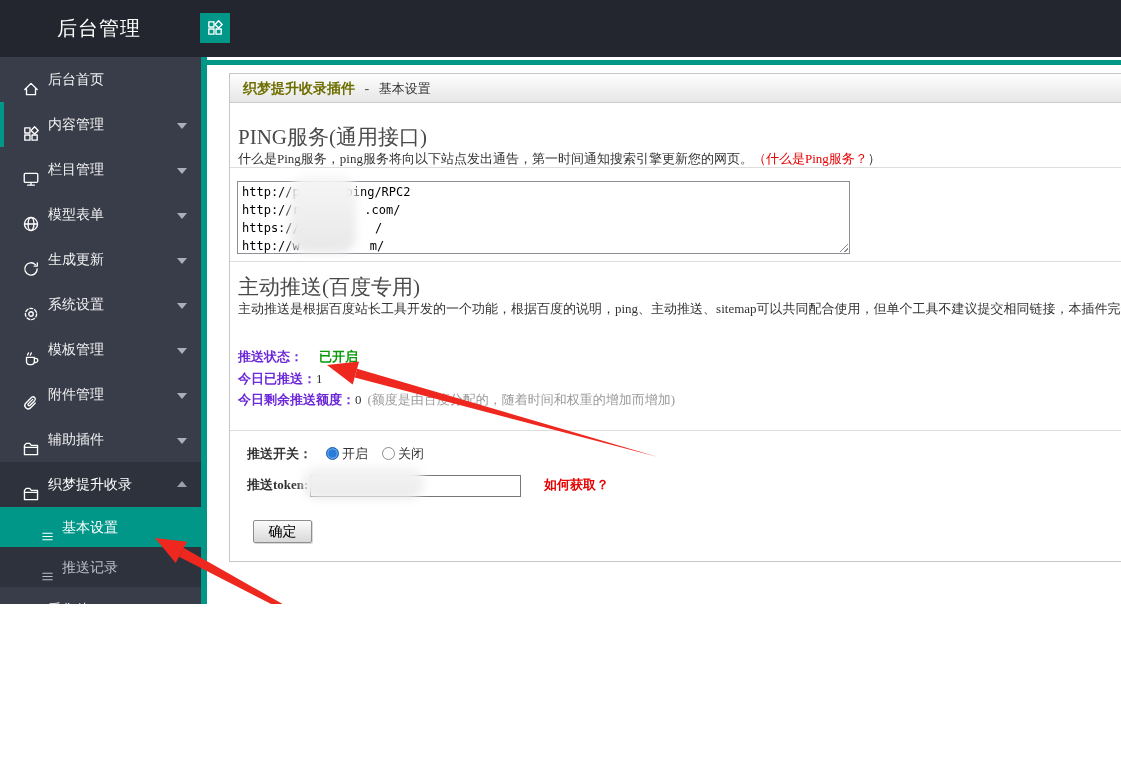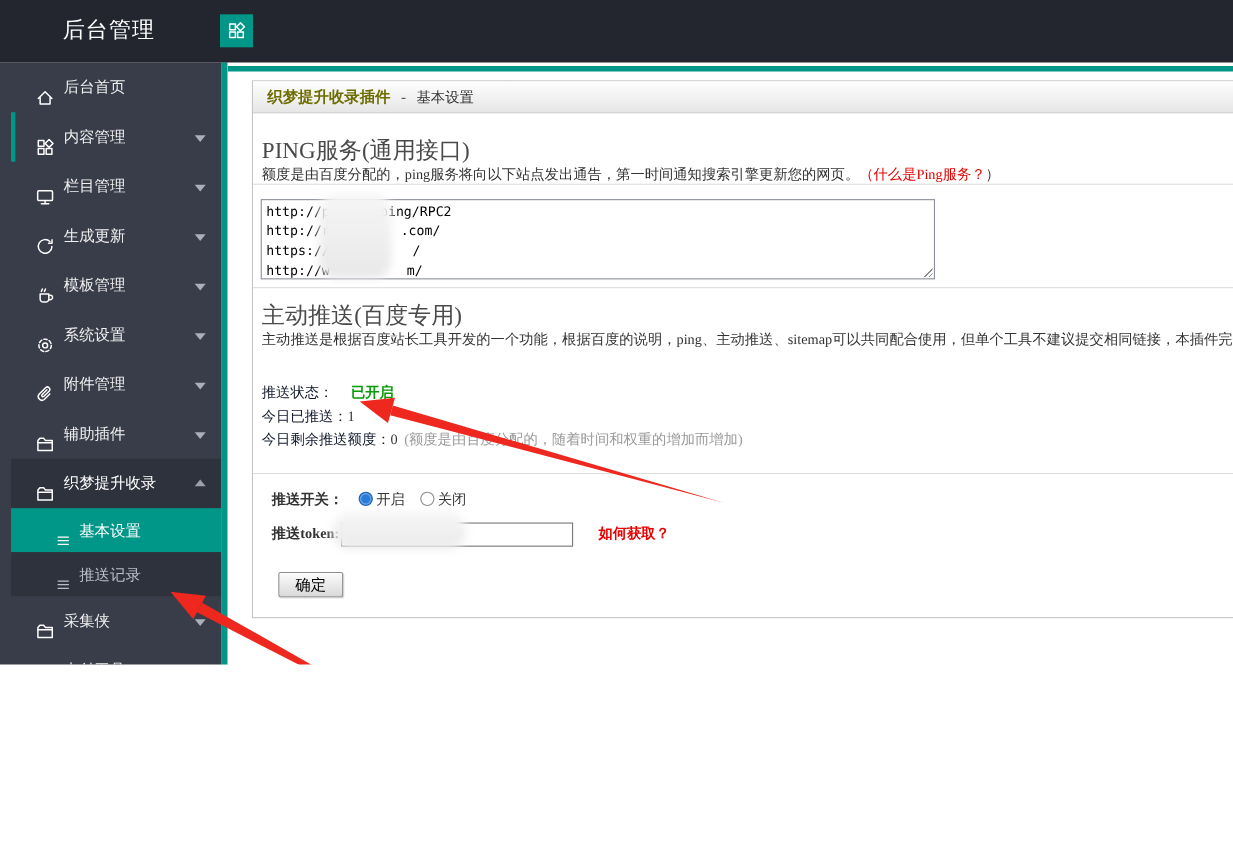--- a/index.html
+++ b/index.html
@@ -12,21 +12,21 @@
   #app{position:relative;width:1121px;height:604px;overflow:hidden;background:#fff;}
 
   
   .topbar{position:absolute;left:0;top:0;width:1121px;height:57px;background:var(--topbar);}
   .topbar-title{position:absolute;left:57px;top:0;line-height:57px;color:#fff;font-size:20px;letter-spacing:1px;}
   .logo-btn{position:absolute;left:200px;top:13px;width:30px;height:30px;background:var(--accent);
             display:flex;align-items:center;justify-content:center;color:#fff;cursor:pointer;}
 
   
   .sidebar{position:absolute;left:0;top:57px;width:201px;height:723px;background:var(--sidebar);}
-  #nav{list-style:none;padding-left:10px;}
+  #nav{list-style:none;}
   .nav-item{position:relative;height:45px;line-height:45px;color:#f1f1f1;font-size:14px;cursor:pointer;}
   .nav-item .ic{position:absolute;left:22px;top:50%;margin-top:-9px;width:18px;height:18px;color:#fff;}
   .nav-item .lb{position:absolute;left:48px;}
   .caret{position:absolute;right:14px;top:50%;width:0;height:0;border-left:5px solid transparent;border-right:5px solid transparent;}
   .caret.down{margin-top:-2px;border-top:6px solid #aab0ba;}
   .caret.up{margin-top:-4px;border-bottom:6px solid #9aa0ab;}
   .nav-item.accent::before{content:"";position:absolute;left:0;top:0;bottom:0;width:4px;background:var(--accent);}
   .nav-item.expanded{background:var(--submenu);color:#fff;}
   .sub-item{position:relative;height:40px;line-height:40px;background:var(--submenu);color:#b9bec8;font-size:14px;cursor:pointer;}
   .sub-item .ic{position:absolute;left:40px;top:50%;margin-top:-8px;width:15px;height:15px;}
@@ -61,21 +61,21 @@
   .url-line:nth-child(2) .gap{width:50px;}
   .url-line:nth-child(3) .gap{width:68px;}
   .url-line:nth-child(4) .gap{width:70px;}
   .resize-handle{position:absolute;right:1px;bottom:1px;width:10px;height:10px;
           background:repeating-linear-gradient(-45deg,transparent 0 2px,#8a8a8a 2px 3px);
           clip-path:polygon(100% 0,100% 100%,0 100%);cursor:nwse-resize;}
 
   .row-push{top:188px;height:169px;border-bottom:1px solid #dddddd;padding:14px 0 0 8px;}
   .status-block{margin-top:30px;font-size:13px;}
   .status-line{line-height:21.5px;white-space:nowrap;}
-  .status-line b{font-weight:normal;color:#0f172a;}
+  .status-line b{font-weight:bold;color:#6d28d9;}
   .green{color:var(--green);font-weight:bold;margin-left:16px;}
   .gray-note{color:#9a9a9a;margin-left:6px;}
 
   .row-form{top:357px;bottom:0;padding:13px 0 0 17px;font-size:13px;}
   .form-line{white-space:nowrap;}
   .form-line b{font-weight:bold;}
   .switch-line{line-height:17px;margin-top:1px;}
   .switch-line b{margin-right:14px;}
   .radio{display:inline-block;width:13px;height:13px;border-radius:50%;vertical-align:-2px;margin-right:3px;cursor:pointer;}
   .radio.on{background:#2a7bd8;border:1px solid #1b5fae;box-shadow:inset 0 0 0 1.5px #5ea0e6;}
@@ -138,41 +138,50 @@
         <li class="nav-item">
           <span class="ic"><svg viewBox="0 0 16 16" width="100%" height="100%" fill="none" stroke="currentColor" stroke-width="1.2" stroke-linecap="round" stroke-linejoin="round">
               <rect x="2" y="3" width="12" height="8" rx="1"></rect>
               <path d="M8 11v2.5M5 13.5h6"></path>
             </svg></span>
           <span class="lb">栏目管理</span>
           <span class="caret down"></span>
         </li>
         <li class="nav-item">
           <span class="ic"><svg viewBox="0 0 16 16" width="100%" height="100%" fill="none" stroke="currentColor" stroke-width="1.2" stroke-linecap="round" stroke-linejoin="round">
+              <circle cx="8" cy="8" r="5.8"></circle>
+              <ellipse cx="8" cy="8" rx="2.6" ry="5.8"></ellipse>
+              <path d="M2.2 8h11.6"></path>
+            </svg></span>
+          <span class="lb">模型表单</span>
+          <span class="caret down"></span>
+        </li>
+        <li class="nav-item">
+          <span class="ic"><svg viewBox="0 0 16 16" width="100%" height="100%" fill="none" stroke="currentColor" stroke-width="1.2" stroke-linecap="round" stroke-linejoin="round">
               <path d="M13.5 8a5.5 5.5 0 1 1-1.6-3.9"></path>
               <path d="M13.6 2.6v2.8h-2.8"></path>
             </svg></span>
           <span class="lb">生成更新</span>
+          <span class="caret down"></span>
+        </li>
+        <li class="nav-item">
+          <span class="ic"><svg viewBox="0 0 16 16" width="100%" height="100%" fill="none" stroke="currentColor" stroke-width="1.2" stroke-linecap="round" stroke-linejoin="round">
+              <circle cx="8" cy="8" r="5" stroke-dasharray="2.6 1.8"></circle>
+              <circle cx="8" cy="8" r="2"></circle>
+            </svg></span>
+          <span class="lb">系统设置</span>
           <span class="caret down"></span>
         </li>
         <li class="nav-item">
           <span class="ic"><svg viewBox="0 0 16 16" width="100%" height="100%" fill="none" stroke="currentColor" stroke-width="1.2" stroke-linecap="round" stroke-linejoin="round">
               <path d="M4 6.5h7v4A2.5 2.5 0 0 1 8.5 13h-2A2.5 2.5 0 0 1 4 10.5z"></path>
               <path d="M11 7.5h1.2a1.8 1.8 0 0 1 0 3.6H11"></path>
               <path d="M5.8 2.5c0 1-.8 1-.8 2M8.3 2.5c0 1-.8 1-.8 2"></path>
             </svg></span>
           <span class="lb">模板管理</span>
-          <span class="caret down"></span>
-        </li>
-        <li class="nav-item">
-          <span class="ic"><svg viewBox="0 0 16 16" width="100%" height="100%" fill="none" stroke="currentColor" stroke-width="1.2" stroke-linecap="round" stroke-linejoin="round">
-              <circle cx="8" cy="8" r="5" stroke-dasharray="2.6 1.8"></circle>
-              <circle cx="8" cy="8" r="2"></circle>
-            </svg></span>
-          <span class="lb">系统设置</span>
           <span class="caret down"></span>
         </li>
         <li class="nav-item">
           <span class="ic"><svg viewBox="0 0 16 16" width="100%" height="100%" fill="none" stroke="currentColor" stroke-width="1.2" stroke-linecap="round" stroke-linejoin="round">
               <path d="M11.8 7.2 7.3 11.7a3 3 0 0 1-4.2-4.2L8.6 2a2 2 0 0 1 2.8 2.8L6.9 9.3a1 1 0 0 1-1.4-1.4l4-4"></path>
             </svg></span>
           <span class="lb">附件管理</span>
           <span class="caret down"></span>
         </li>
         <li class="nav-item">
@@ -230,21 +239,21 @@
     <section class="panel">
       <header class="panel-header">
         <span class="plugin-name">织梦提升收录插件</span>
         <span class="hdr-sep">-</span>
         <span class="page-name">基本设置</span>
       </header>
 
       <div class="row row-ping">
         <h2 class="sec-title">PING服务(通用接口)</h2>
         <p class="sec-desc">
-          <span>额度是由百度分配的，ping服务将向以下站点发出通告，第一时间通知搜索引擎更新您的网页。</span><a class="red-link">（什么是Ping服务？</a><span>）</span>
+          <span>什么是Ping服务，ping服务将向以下站点发出通告，第一时间通知搜索引擎更新您的网页。</span><a class="red-link">（什么是Ping服务？</a><span>）</span>
         </p>
       </div>
 
       <div class="row row-urls">
         <div class="urlbox" id="urlbox">
           <div class="url-line"><span>http://ping</span><span class="gap"></span><span>ping/RPC2</span></div>
             <div class="url-line"><span>http://rpc</span><span class="gap"></span><span>.com/</span></div>
             <div class="url-line"><span>https://w</span><span class="gap"></span><span>/</span></div>
             <div class="url-line"><span>http://w</span><span class="gap"></span><span>m/</span></div>
             <span class="resize-handle"></span>

